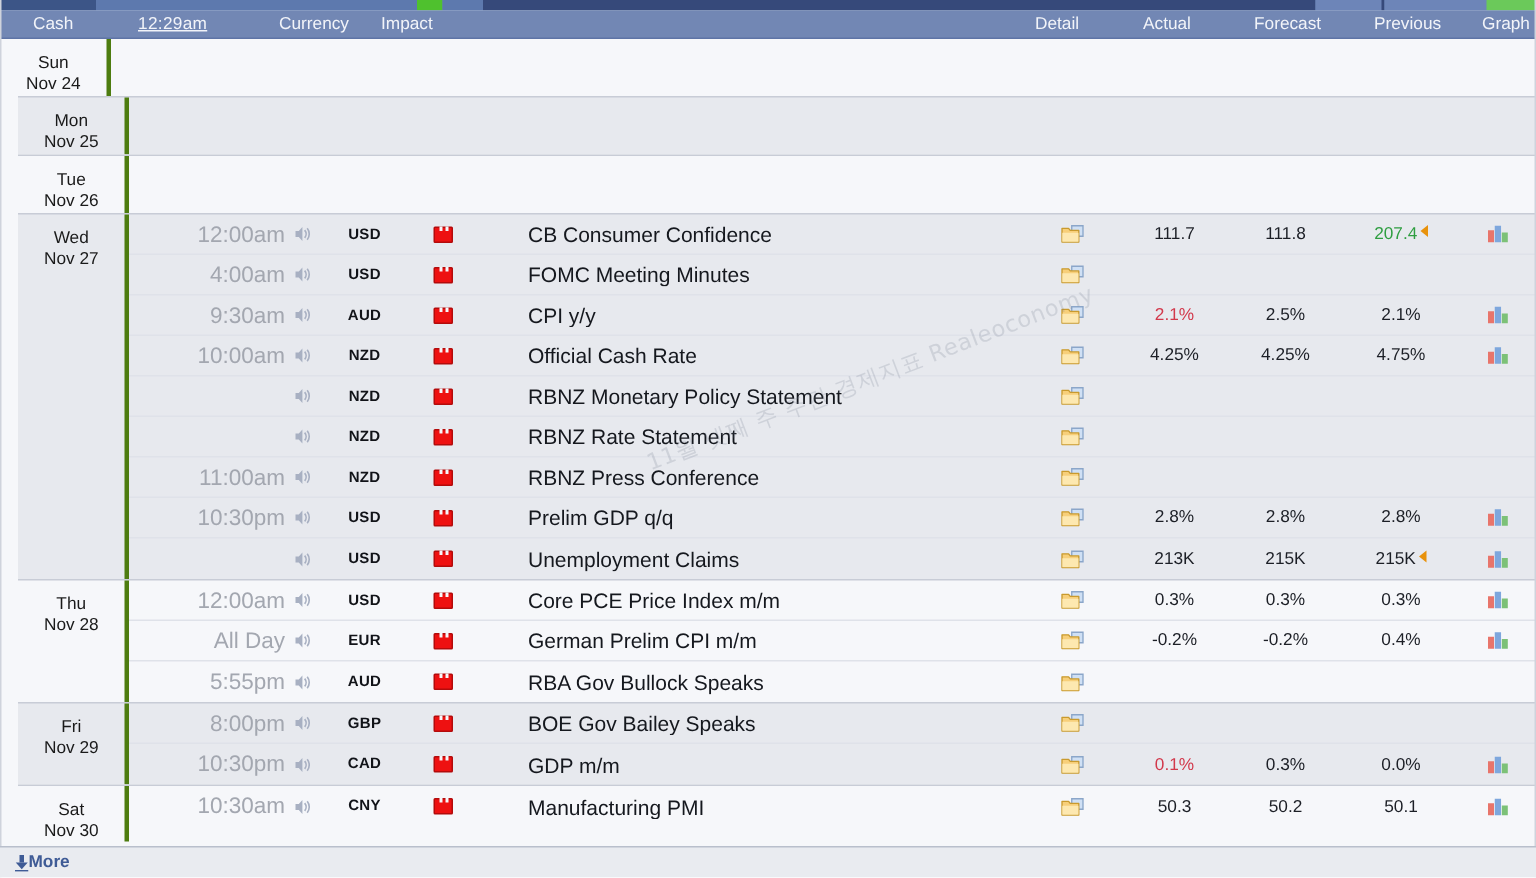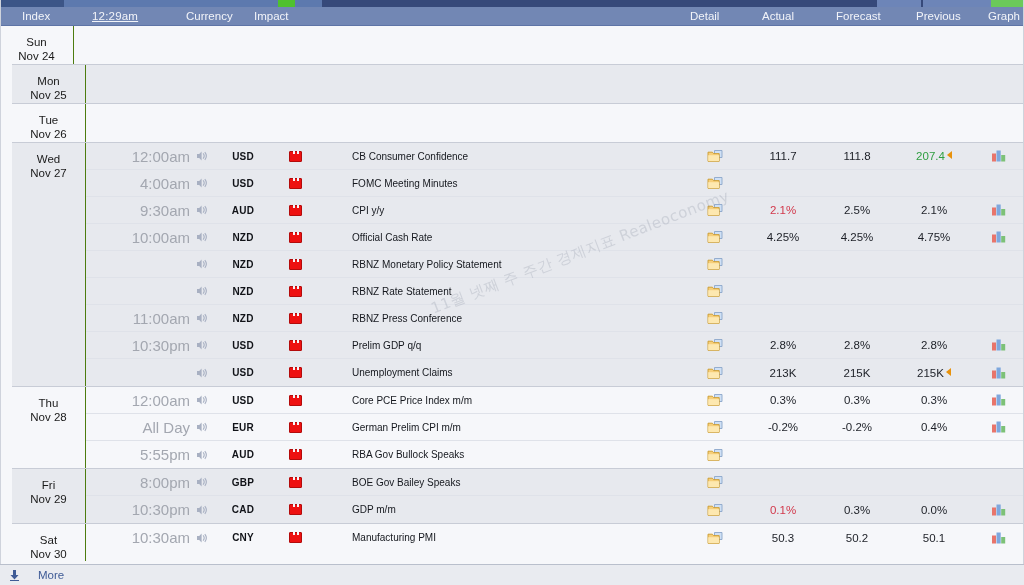--- a/index.html
+++ b/index.html
@@ -69,21 +69,21 @@
   .tbody { position: relative; }
 
   .daygroup { display: flex; position: relative; }
   .daygroup.light  { background: #f6f7fa; }
   .daygroup.dark   { background: #e7e9ee; }
   .daygroup + .daygroup { border-top: 1px solid #c8ccd6; margin-left: 12px; }
 
   .daycell {
     width: 74px;
     min-width: 74px;
-    border-right: 1px solid #4d7c0f;
+    border-right: 3px solid #4d7c0f;
     display: flex;
     flex-direction: column;
     align-items: center;
     justify-content: flex-start;
     padding-top: 9px;
     font-size: 11.5px;
     color: #1a1a1a;
     line-height: 14px;
     text-align: center;
   }
@@ -127,21 +127,21 @@
     letter-spacing: .2px;
   }
   .c-impact {
     width: 58px;
     display: flex;
     justify-content: center;
     align-items: center;
   }
   .c-title {
     flex: 1;
-    font-size: 10px;
+    font-size: 14px;
     color: #15181e;
     padding-left: 28px;
     white-space: nowrap;
     overflow: hidden;
   }
   .c-detail {
     width: 62px;
     display: flex;
     justify-content: center;
     align-items: center;
@@ -203,24 +203,24 @@
     height: 21px;
     background: #e9ebf0;
     border-top: 1px solid #b9bfcc;
     display: flex;
     align-items: center;
     padding-left: 10px;
   }
   .more-link {
     display: flex;
     align-items: center;
-    gap: 19px;
+    gap: 0;
     font-size: 11.5px;
     color: #3f5b96;
-    font-weight: normal;
+    font-weight: bold;
     cursor: pointer;
   }
   .dl-arrow { width: 9px; height: 11px; display:block; }
 
   
   .watermark {
     position: absolute;
     left: 432px;
     top: 300px;
     transform: rotate(-21deg);
@@ -253,21 +253,21 @@
     <div class="seg seg-green"></div>
     <div class="seg seg-c"></div>
     <div class="seg seg-d"></div>
     <div class="seg seg-e"></div>
     <div class="seg seg-f"></div>
     <div class="seg seg-g"></div>
     <div class="seg seg-green2"></div>
   </div>
 
   <div class="thead">
-    <div class="hcell hc-date">Index</div>
+    <div class="hcell hc-date">Cash</div>
     <div class="hcell hc-time">12:29am</div>
     <div class="hcell hc-currency">Currency</div>
     <div class="hcell hc-impact">Impact</div>
     <div class="hcell hc-detail">Detail</div>
     <div class="hcell hc-actual">Actual</div>
     <div class="hcell hc-forecast">Forecast</div>
     <div class="hcell hc-previous">Previous</div>
     <div class="hcell hc-graph">Graph</div>
   </div>
 

